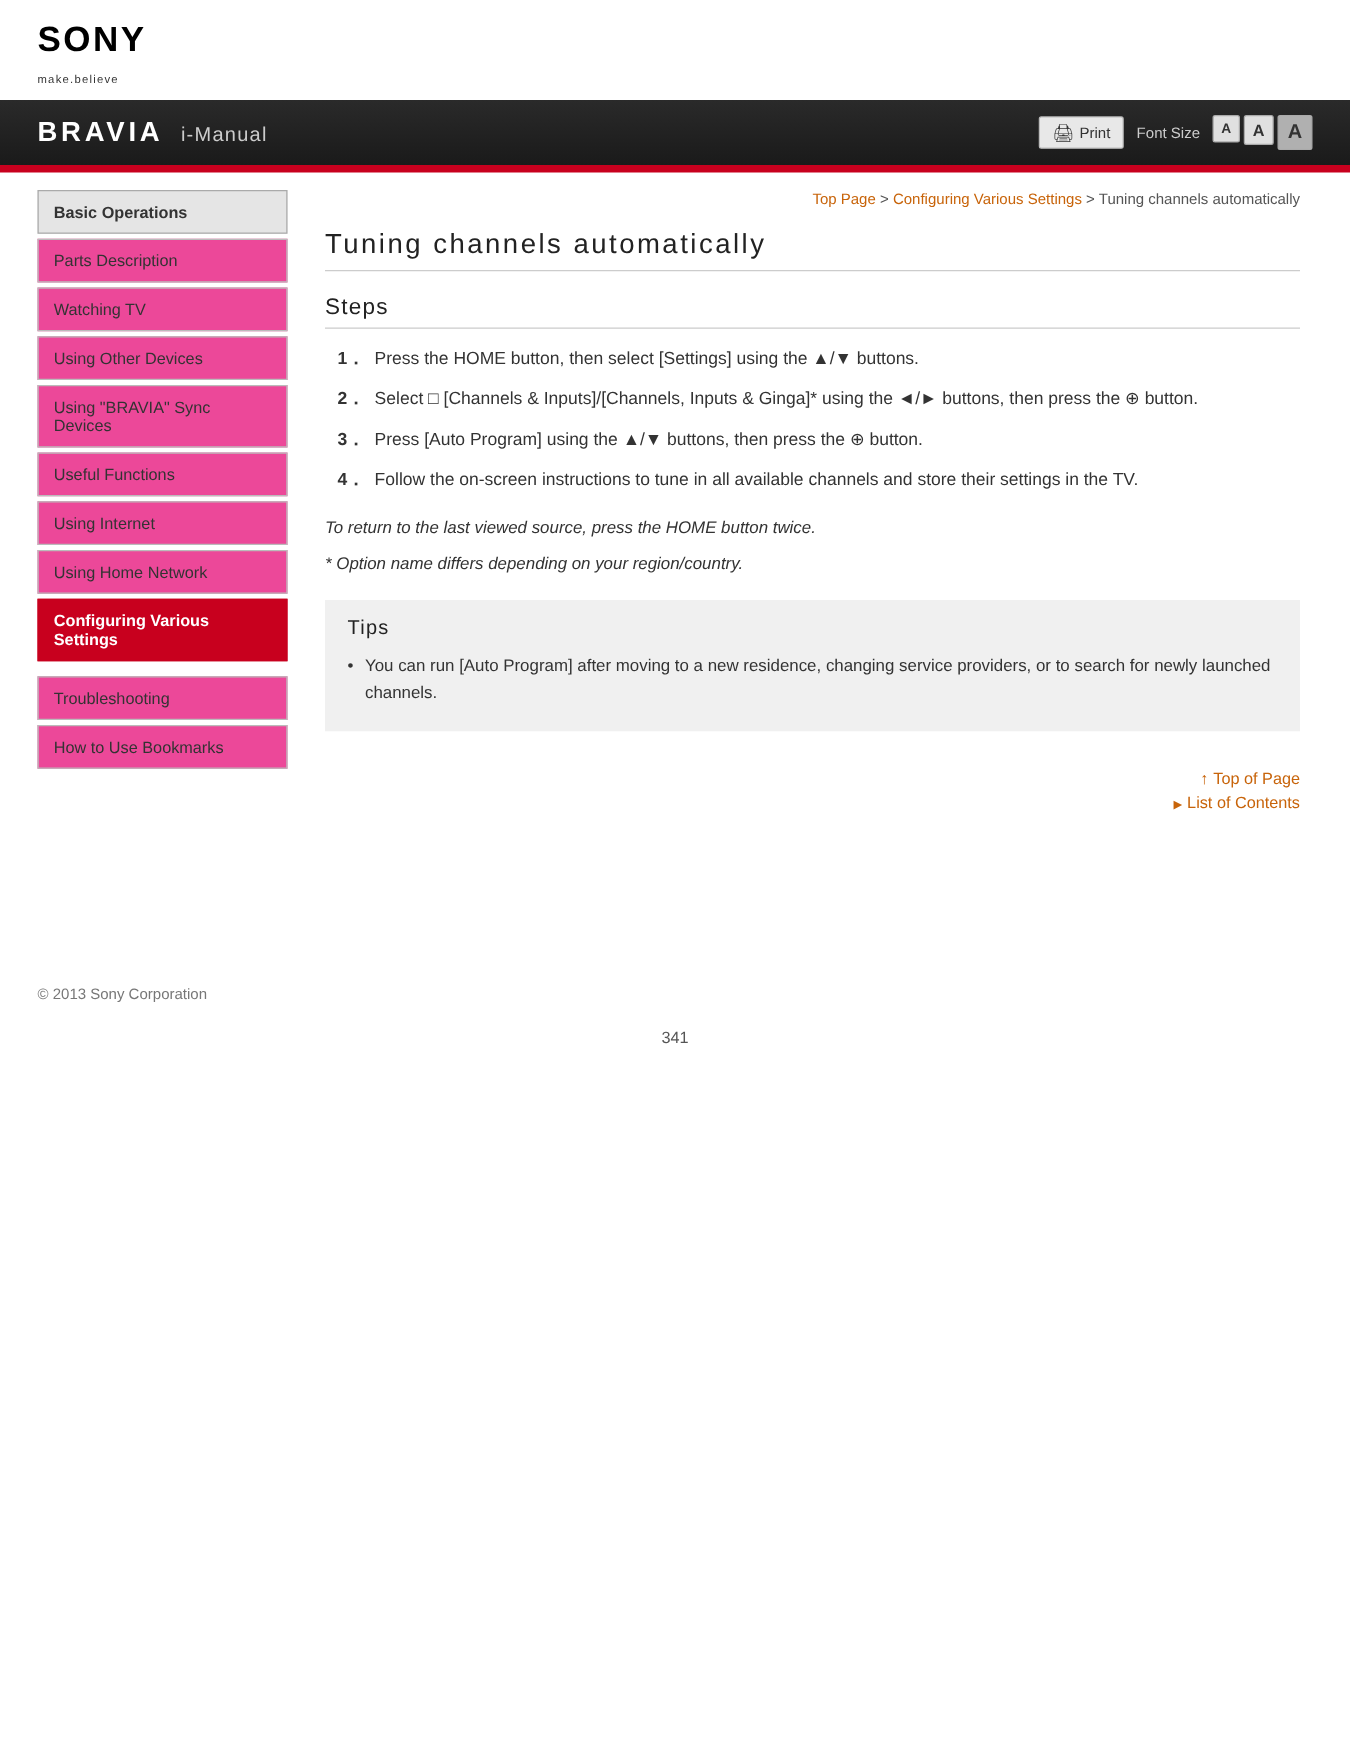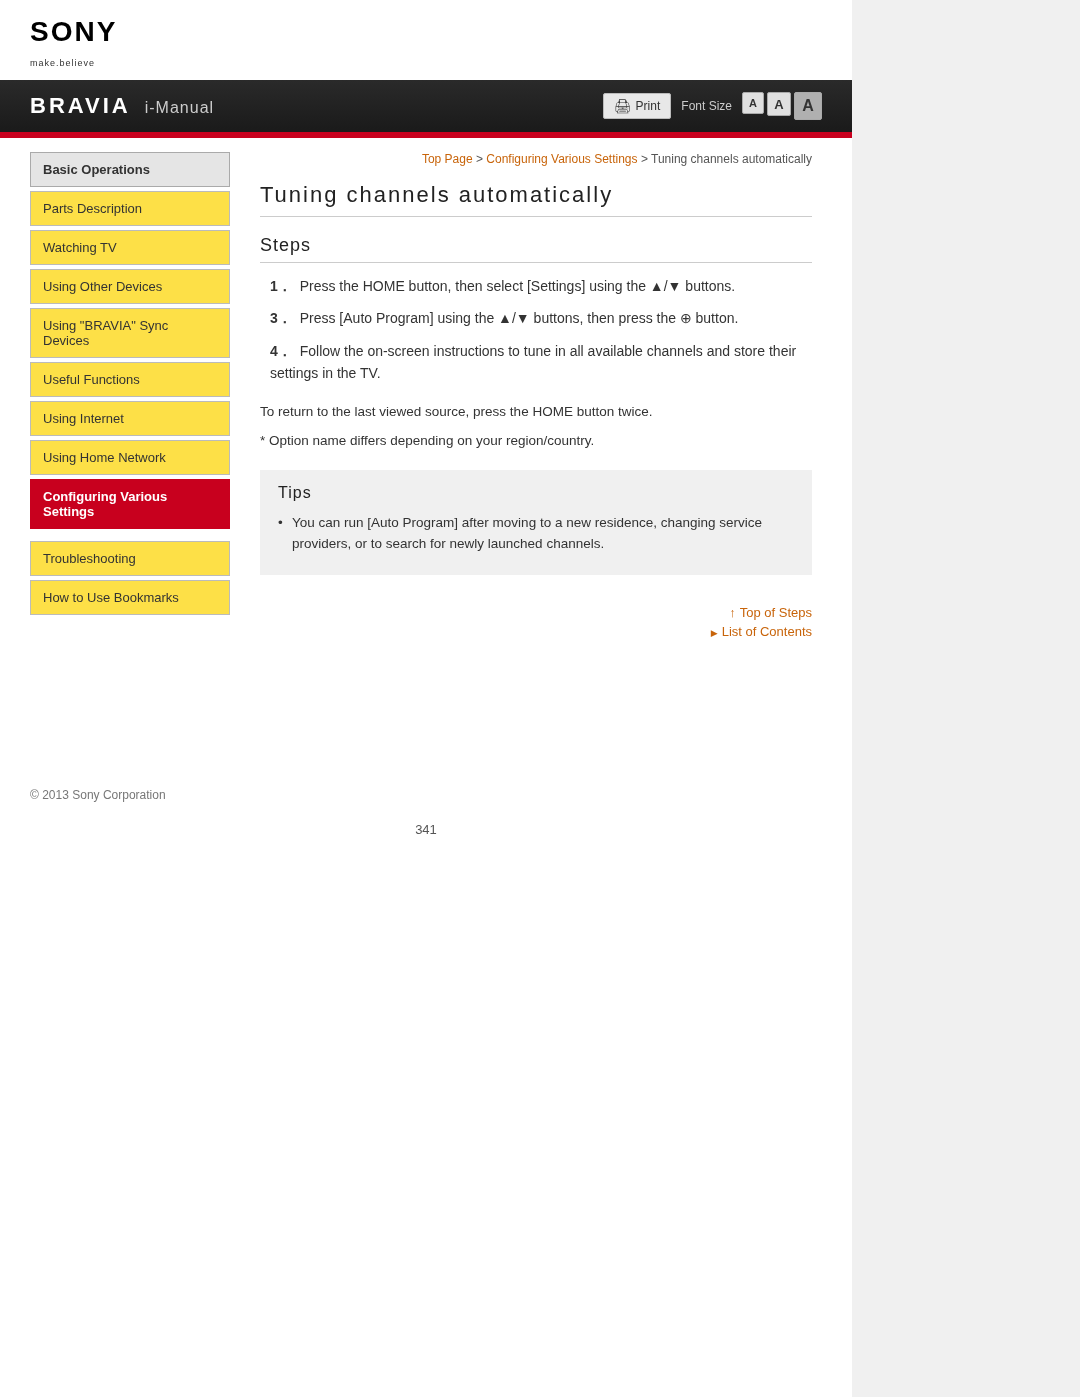--- a/index.html
+++ b/index.html
@@ -7,21 +7,21 @@
       font-family: Arial, Helvetica, sans-serif;
       background: #f0f0f0;
       width: 1080px;
       min-height: 1397px;
       font-size: 14px;
       color: #333;
     }
 
     .page-wrapper {
       background: #ffffff;
-      width: 852px;
+      width: 1080px;
       min-height: 1397px;
       position: relative;
     }
 
     
     .logo-area {
       padding: 18px 30px 12px 30px;
       background: #fff;
     }
     .sony-logo {
@@ -128,21 +128,21 @@
 
     
     .sidebar {
       width: 230px;
       flex-shrink: 0;
       padding: 14px 0 14px 30px;
     }
     .sidebar-item {
       display: block;
       border: 1px solid #bbb;
-      background: #fde047;
+      background: #ec4899;
       padding: 9px 12px;
       margin-bottom: 4px;
       font-size: 13px;
       color: #333;
       cursor: pointer;
       text-decoration: none;
     }
     .sidebar-item.active {
       background: #c8001e;
       color: #fff;
@@ -219,20 +219,21 @@
       font-weight: bold;
       margin-right: 4px;
     }
 
     
     .note-text {
       font-size: 13.5px;
       color: #333;
       margin-bottom: 8px;
       line-height: 1.6;
+      font-style: italic;
     }
 
     
     .tips-box {
       background: #f0f0f0;
       border: none;
       padding: 14px 18px;
       margin-top: 18px;
     }
     .tips-heading {
@@ -366,20 +367,24 @@
       <h1 class="page-title">Tuning channels automatically</h1>
 
       <h2 class="section-heading">Steps</h2>
 
       <ol class="steps-list">
         <li>
           <span class="step-number">1．</span>
           <span>Press the HOME button, then select [Settings] using the ▲/▼ buttons.</span>
         </li>
         <li>
+          <span class="step-number">2．</span>
+          <span>Select □ [Channels &amp; Inputs]/[Channels, Inputs &amp; Ginga]* using the ◄/► buttons, then press the ⊕ button.</span>
+        </li>
+        <li>
           <span class="step-number">3．</span>
           <span>Press [Auto Program] using the ▲/▼ buttons, then press the ⊕ button.</span>
         </li>
         <li>
           <span class="step-number">4．</span>
           <span>Follow the on-screen instructions to tune in all available channels and store their settings in the TV.</span>
         </li>
       </ol>
 
       <p class="note-text">To return to the last viewed source, press the HOME button twice.</p>
@@ -388,21 +393,21 @@
       <div class="tips-box">
         <div class="tips-heading">Tips</div>
         <ul class="tips-list">
           <li>You can run [Auto Program] after moving to a new residence, changing service providers, or to search for newly launched channels.</li>
         </ul>
       </div>
 
       <div class="bottom-links">
         <a href="#" class="bottom-link">
           <span class="arrow-up"></span>
-          <span>Top of Steps</span>
+          <span>Top of Page</span>
         </a>
         <a href="#" class="bottom-link">
           <span class="arrow-right"></span>
           <span>List of Contents</span>
         </a>
       </div>
 
     </div>
   </div>
 

